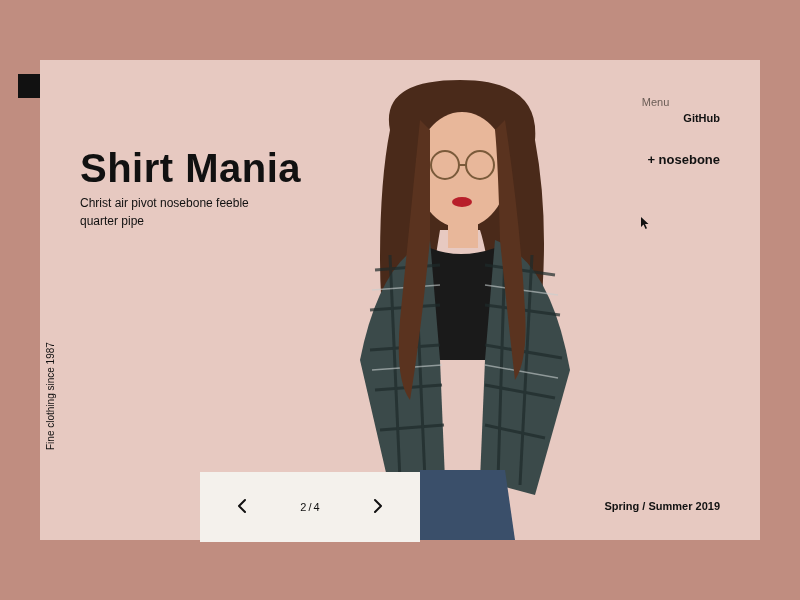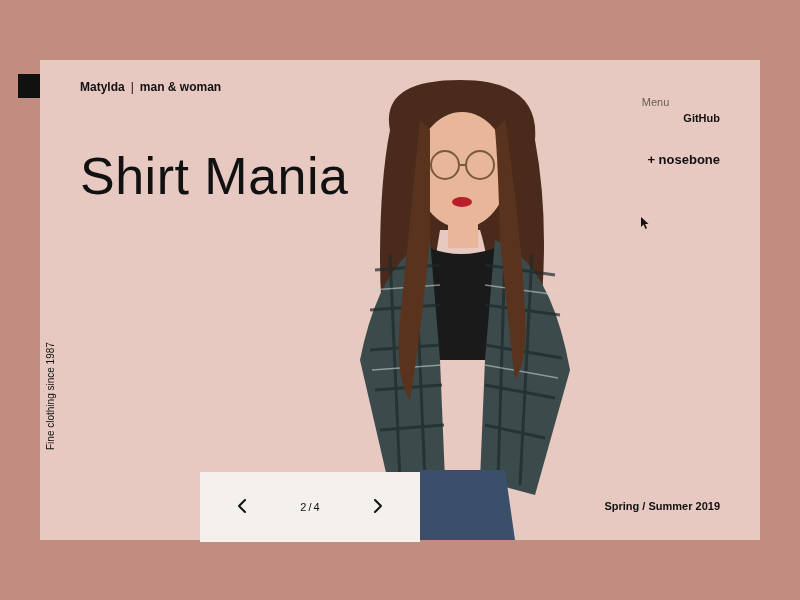--- a/index.html
+++ b/index.html
@@ -35,21 +35,21 @@
     right: 40px; top: 20px;
     display: flex; align-items: center; gap: 14px;
     font-size: 11px;
   }
   .header-right .muted { color: #6b5d56; }
   .arrow-back { display: inline-flex; align-items: center; }
   .arrow-back svg { display: block; }
   .title {
     position: absolute;
     left: 40px; top: 86px;
-    font-size: 52px; font-weight: 400;
+    font-size: 40px; font-weight: 700;
     letter-spacing: 0.5px;
   }
   .subtitle {
     position: absolute;
     left: 40px; top: 134px;
     font-size: 12px; line-height: 1.5;
     max-width: 200px;
   }
   .details-link {
     position: absolute;
@@ -95,25 +95,20 @@
     font-size: 12px;
     pointer-events: none;
   }
 </style>
 </head>
 <body>
 
 <div class="page">
   <div class="accent-block"></div>
 
-  <div class="header">
-    <span>Matylda</span>
-    <span class="sep">|</span>
-    <span>man &amp; woman</span>
-  </div>
 
   <div class="header-right">
     <span class="arrow-back">
       <svg width="14" height="10" viewBox="0 0 14 10">
           <path d="M5 1 L1 5 L5 9 M1 5 H13" stroke="#6b5d56" stroke-width="1.2" fill="none" stroke-linecap="round" stroke-linejoin="round"></path>
         </svg>
     </span>
     <span class="muted">
       <svg width="10" height="12" viewBox="0 0 10 12">
           <path d="M5 1 C5 1 1 6 1 8.5 A4 4 0 0 0 9 8.5 C9 6 5 1 5 1 Z" fill="none" stroke="#6b5d56" stroke-width="1"></path>
@@ -171,20 +166,21 @@
       <line x1="205" y1="305" x2="278" y2="318"></line>
     </g>
 
     <path d="M140 60 Q130 160 120 260 Q115 320 130 340 Q140 280 150 180 Q150 100 150 70 Z" fill="#5a331f"></path>
     <path d="M225 60 Q240 160 245 250 Q248 300 235 320 Q228 260 220 180 Q218 100 215 70 Z" fill="#5a331f"></path>
 
     <path d="M140 410 L225 410 L235 480 L130 480 Z" fill="#3a4f6a"></path>
   </svg>
 
   <h1 class="title">Shirt Mania</h1>
+  <p class="subtitle">Christ air pivot nosebone feeble quarter pipe</p>
 
   <div class="details-link">+ nosebone</div>
 
   <div class="cursor">
     <svg width="10" height="14" viewBox="0 0 10 14">
         <path d="M1 1 L1 11 L3.5 8.5 L5.5 13 L7 12.3 L5 8 L8.5 8 Z" fill="#111"></path>
       </svg>
   </div>
 
   <div class="side-vertical">Fine clothing since 1987</div>

